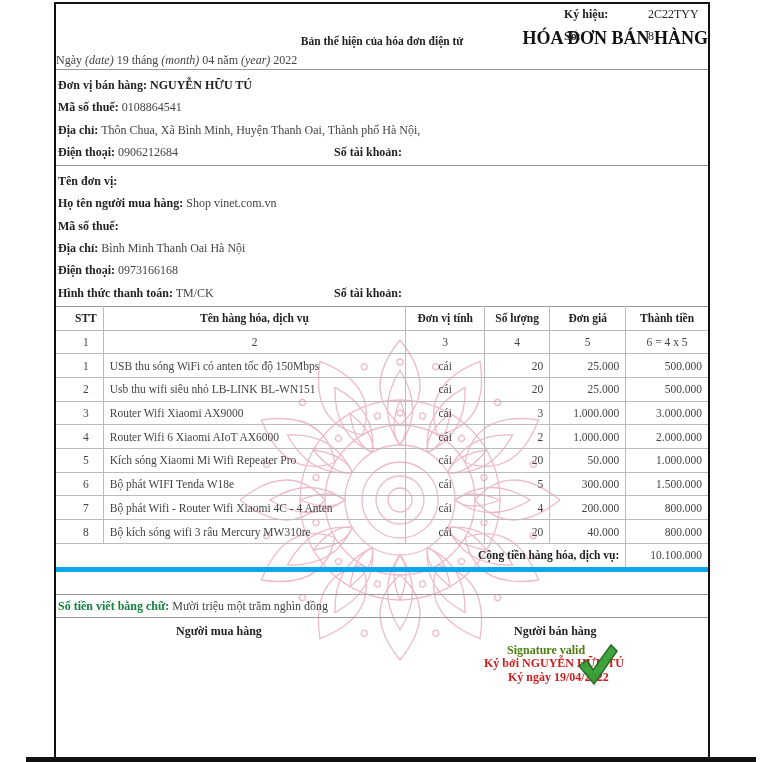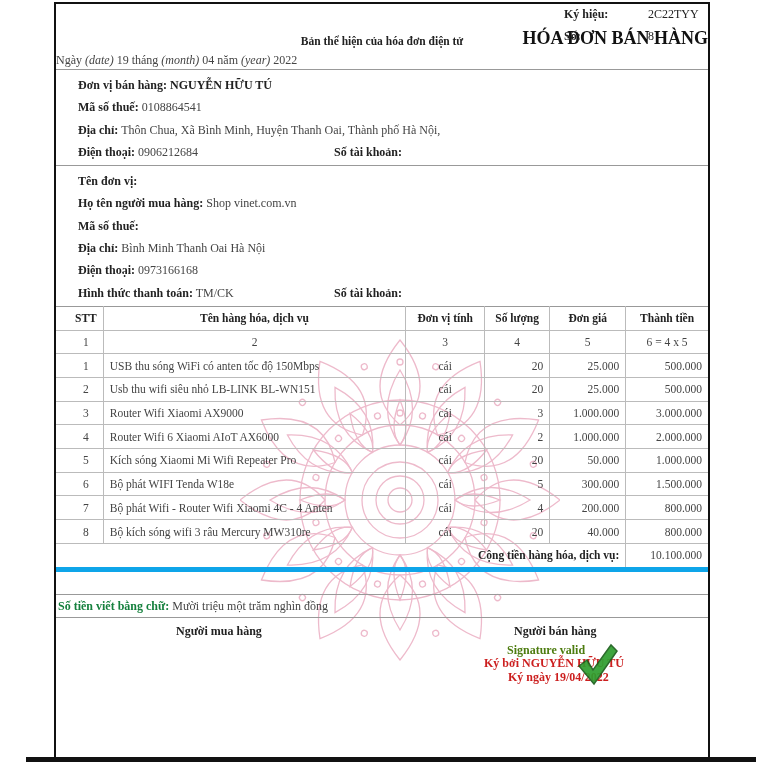--- a/index.html
+++ b/index.html
@@ -13,21 +13,21 @@
 
     .header { height: 65px; border-bottom: 1px solid #999; position: relative; }
     .title { position: absolute; left: 0; width: 652px; top: 24px; text-align: right; font-weight: bold; font-size: 18px; color: #111; }
     .subtitle { position: absolute; left: 0; width: 652px; top: 31px; text-align: center; font-weight: bold; font-size: 11.5px; }
     .date-line { position: absolute; left: 0; width: 652px; top: 49px; font-size: 12px; color: #444; }
     .date-line i { font-style: italic; }
     .meta { position: absolute; left: 508px; font-size: 12px; }
     .meta .lbl { font-weight: bold; display: inline-block; width: 84px; }
 
     .section { border-bottom: 1px solid #999; padding: 4px 0 2px 0; }
-    .row { height: 22.3px; line-height: 22.3px; font-size: 12px; padding-left: 22px; position: relative; white-space: nowrap; }
+    .row { height: 22.3px; line-height: 22.3px; font-size: 12px; padding-left: 2px; position: relative; white-space: nowrap; }
     .row b { font-weight: bold; color: #222; }
     .row .val { color: #444; }
     .row .right { position: absolute; left: 278px; top: 0; }
 
     table { border-collapse: collapse; width: 652px; font-size: 11.5px; }
     th, td { border: 1px solid #bbb; height: 22.7px; padding: 0 6px; white-space: nowrap; color: #444; }
     th { font-weight: bold; color: #222; text-align: center; }
     tr:first-child th { border-top: none; }
     th:first-child, td:first-child { border-left: none; padding-left: 19px; }
     th:last-child, td:last-child { border-right: none; }

